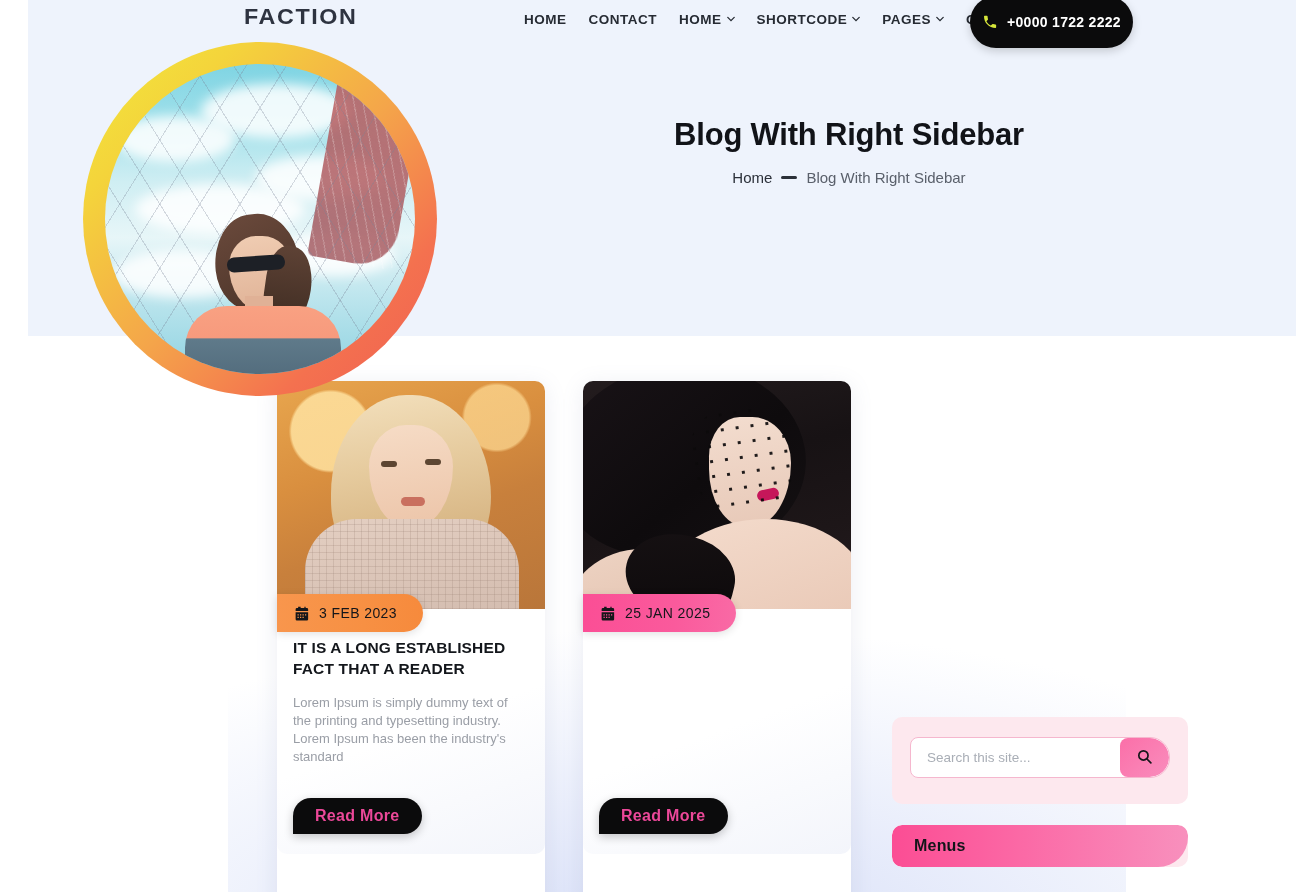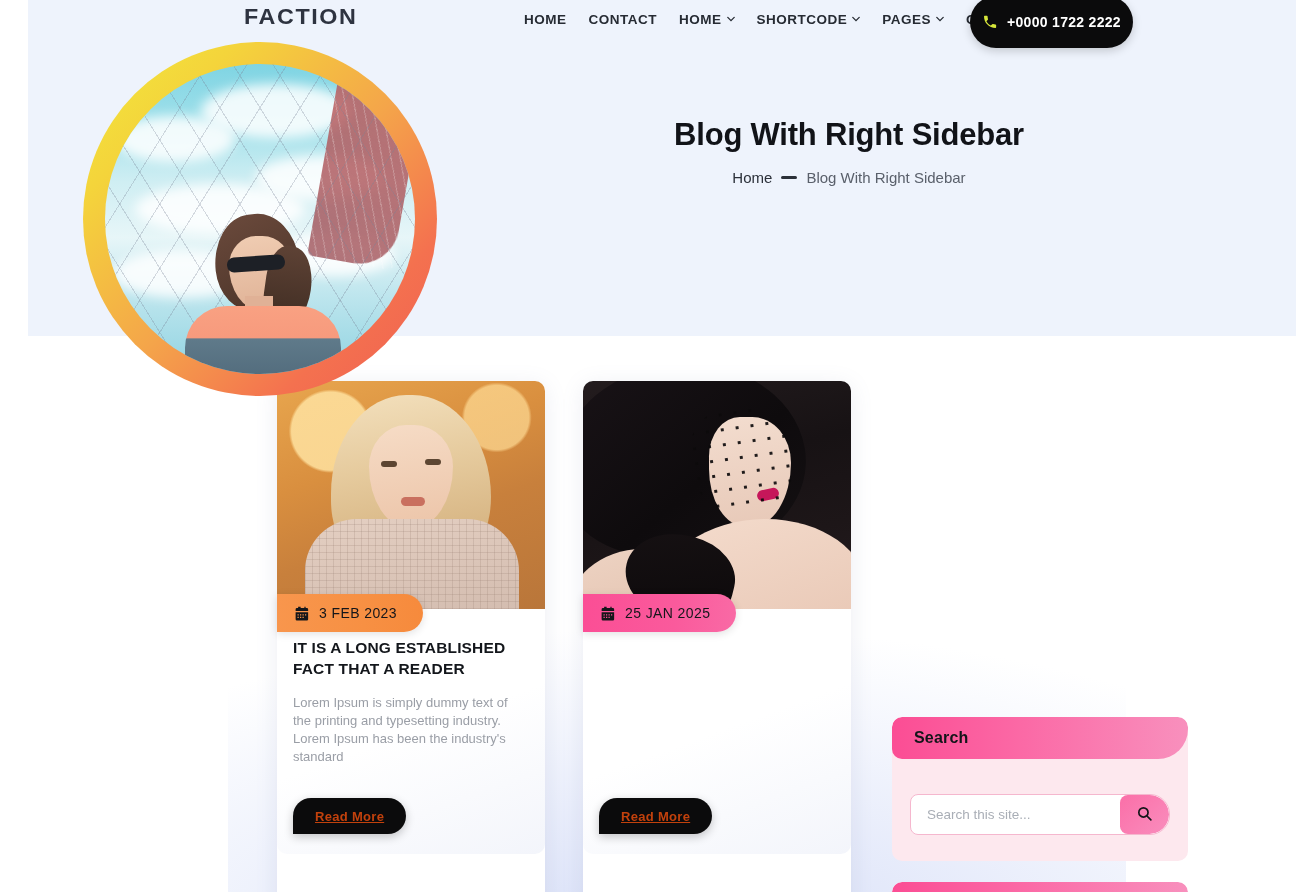--- a/index.html
+++ b/index.html
@@ -441,25 +441,24 @@
     padding: 0 22px;
     background: #0b0b0c;
     border-radius: 18px 18px 18px 0;
     display: flex;
     align-items: center;
     justify-content: center;
     cursor: pointer;
     box-shadow: 0 3px 10px rgba(0,0,0,0.22);
   }
   .read-more span {
-    color: #c2410c;
-    font-size: 13px;
+    color: #ec4899;
+    font-size: 16px;
     font-weight: 700;
     letter-spacing: 0.3px;
-    text-decoration: underline;
   }
 
   
   .sidebar { position: absolute; left: 864px; top: 381px; width: 296px; }
 
   .widget { width: 296px; margin-bottom: 21px; position: relative; }
   .widget-body {
     background: #fde8ee;
     border-radius: 10px;
     overflow: hidden;
@@ -474,21 +473,21 @@
     padding-left: 22px;
     z-index: 3;
   }
   .widget-head .w-title {
     font-size: 16px;
     font-weight: 700;
     color: #131519;
     letter-spacing: 0.2px;
   }
 
-  .search-pad { padding: 35px 18px 26px 18px; }
+  .search-pad { padding: 20px 18px 26px 18px; }
   .search-row {
     display: flex;
     height: 41px;
     background: #ffffff;
     border-radius: 8px 20px 20px 8px;
     border: 1px solid #f5b7ce;
     overflow: hidden;
   }
   .search-input {
     flex: 1;
@@ -663,23 +662,20 @@
           <div class="read-more">
             <span>Read More</span>
           </div>
         </div>
       </div>
 
       <div class="sidebar">
 
         <div class="widget">
           <div class="widget-body">
-            <div class="widget-head">
-              <span class="w-title">Search</span>
-            </div>
             <div class="search-pad">
               <div class="search-row">
                 <input class="search-input" type="text" placeholder="Search this site..." style="">
                 <button class="search-btn">
                   <span>
                     <svg width="17" height="17" viewBox="0 0 24 24" fill="none" stroke="currentColor" stroke-width="2.4" stroke-linecap="round">
                       <circle cx="10.5" cy="10.5" r="6.5"></circle>
                       <path d="M15.5 15.5 L21 21"></path>
                     </svg>
                   </span>

